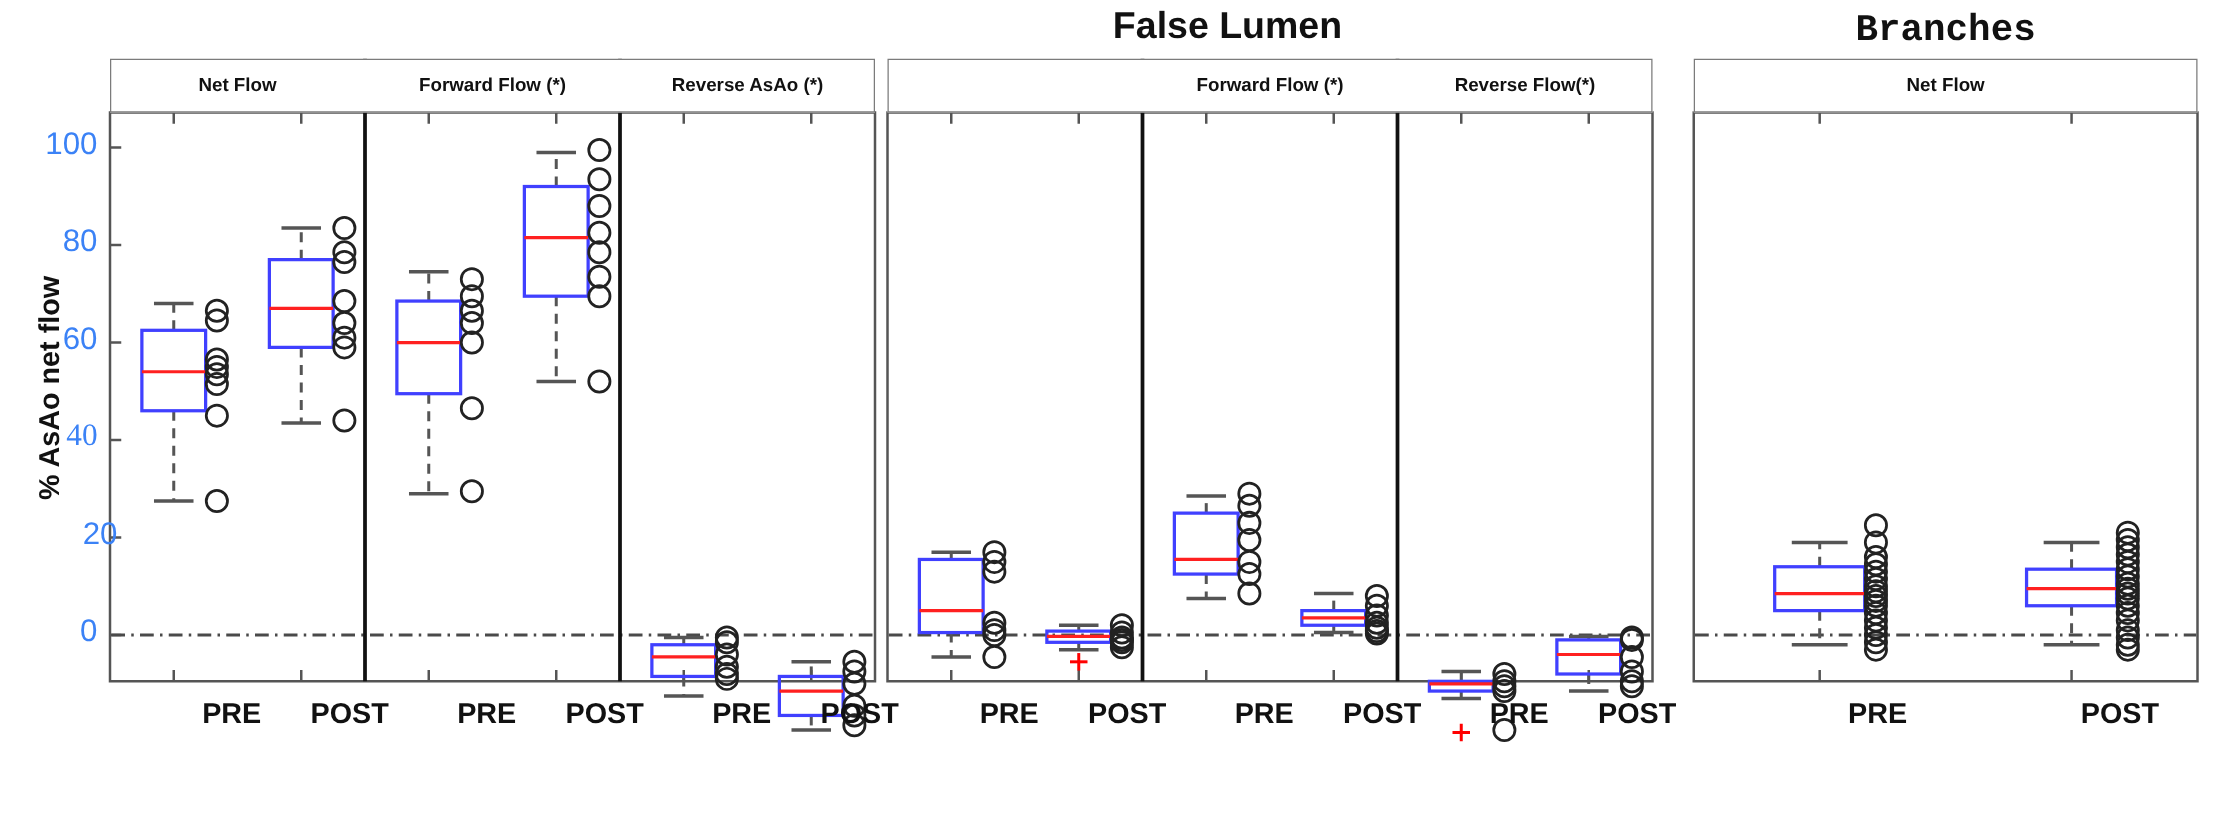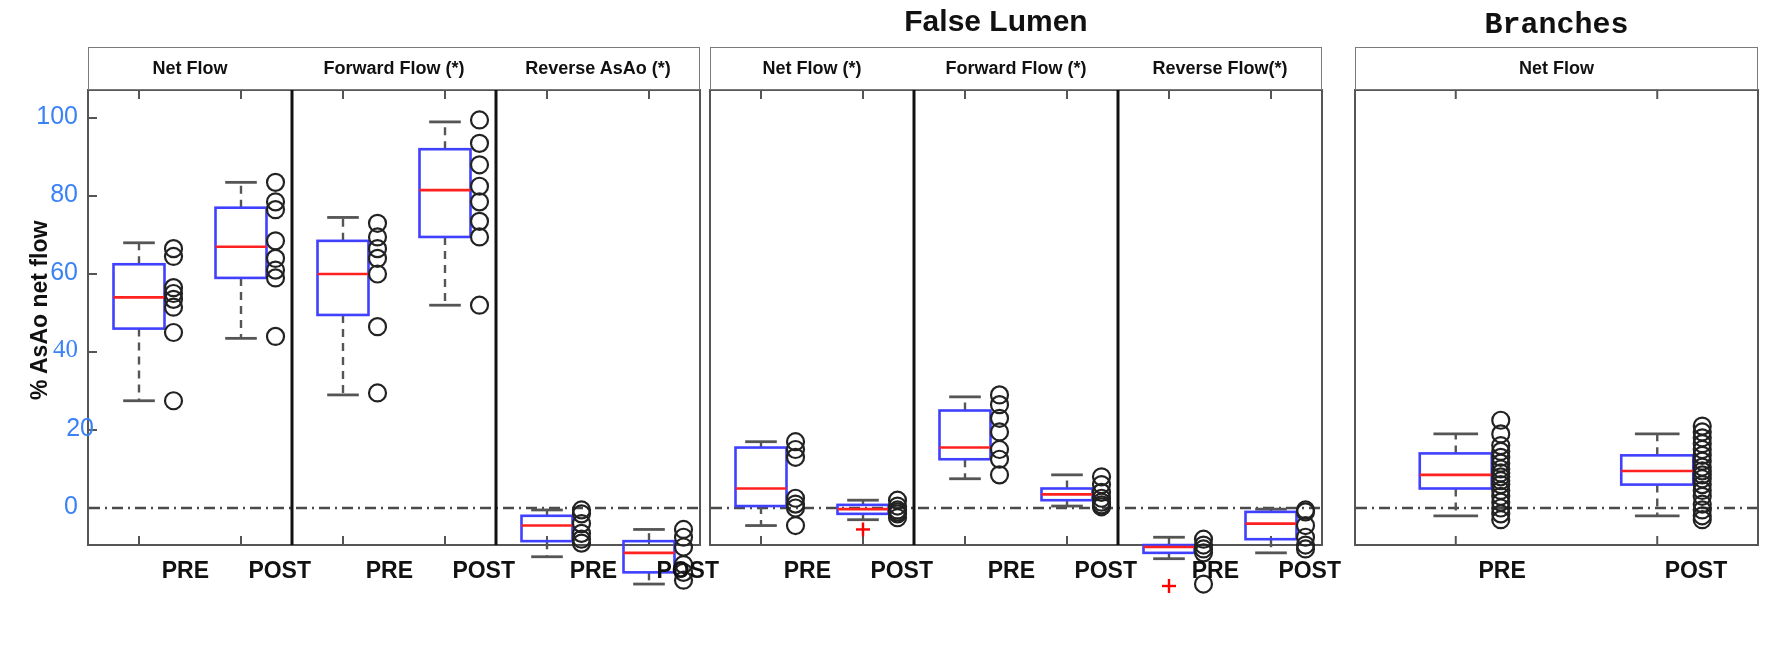--- a/index.html
+++ b/index.html
@@ -1,20 +1,20 @@
 <!DOCTYPE html>
 <html><head>
 <meta charset="utf-8">
 <style>
   html,body{margin:0;padding:0;background:#fff;}
   body{width:1772px;height:666px;font-family:"Liberation Sans",sans-serif;position:relative;overflow:hidden;}
   #fig{position:absolute;left:0;top:0;width:1772px;height:666px;}
   .ttl{position:absolute;font-weight:700;color:#111;white-space:nowrap;text-align:center;}
   .grouptitle{font-size:30px;}
-  .panelhdr{position:absolute;font-weight:700;font-size:18px;color:#111;text-align:center;
+  .panelhdr{position:absolute;font-weight:700;font-size:15px;color:#111;text-align:center;
             display:flex;align-items:center;justify-content:center;box-sizing:border-box;}
   .hdrband{position:absolute;border:1.5px solid #7b7b7b;box-sizing:border-box;background:#fff;}
   .ytick-lbl{position:absolute;font-size:25px;color:#3b82f6;text-align:right;white-space:nowrap;}
   .xtick-lbl{position:absolute;font-size:23px;font-weight:700;color:#111;text-align:right;white-space:nowrap;}
   .ylabel{position:absolute;font-size:23px;font-weight:700;color:#111;
           transform-origin:0 0;transform:rotate(-90deg);white-space:nowrap;}
   svg{position:absolute;left:0;top:0;overflow:visible;}
 </style>
 </head>
 <body>
@@ -312,23 +312,22 @@
     <div class="hdrband" style="left: 88px; top: 47px; width: 612px; height: 43px;"></div>
     <div class="panelhdr" style="left: 88px; top: 47px; width: 204px; height: 43px;">Net Flow</div>
     <div class="xtick-lbl" style="left: 69px; width: 140px; top: 557px;">PRE</div>
     <div class="xtick-lbl" style="left: 171px; width: 140px; top: 557px;">POST</div>
     <div class="panelhdr" style="left: 292px; top: 47px; width: 204px; height: 43px;">Forward Flow (*)</div>
     <div class="xtick-lbl" style="left: 273px; width: 140px; top: 557px;">PRE</div>
     <div class="xtick-lbl" style="left: 375px; width: 140px; top: 557px;">POST</div>
     <div class="panelhdr" style="left: 496px; top: 47px; width: 204px; height: 43px;">Reverse AsAo (*)</div>
     <div class="xtick-lbl" style="left: 477px; width: 140px; top: 557px;">PRE</div>
     <div class="xtick-lbl" style="left: 579px; width: 140px; top: 557px;">POST</div>
-    <div class="ttl grouptitle" style="left: 690px; width: 612px; top: 4px;">False Lumen</div>
+    <div class="ttl grouptitle" style="left: 676px; width: 612px; top: 4px;">False Lumen</div>
     <div class="hdrband" style="left: 710px; top: 47px; width: 612px; height: 43px;"></div>
-    <div class="panelhdr" style="left: 710px; top: 47px; width: 204px; height: 43px;">Net Flow (*)</div>
     <div class="xtick-lbl" style="left: 691px; width: 140px; top: 557px;">PRE</div>
     <div class="xtick-lbl" style="left: 793px; width: 140px; top: 557px;">POST</div>
     <div class="panelhdr" style="left: 914px; top: 47px; width: 204px; height: 43px;">Forward Flow (*)</div>
     <div class="xtick-lbl" style="left: 895px; width: 140px; top: 557px;">PRE</div>
     <div class="xtick-lbl" style="left: 997px; width: 140px; top: 557px;">POST</div>
     <div class="panelhdr" style="left: 1118px; top: 47px; width: 204px; height: 43px;">Reverse Flow(*)</div>
     <div class="xtick-lbl" style="left: 1099px; width: 140px; top: 557px;">PRE</div>
     <div class="xtick-lbl" style="left: 1201px; width: 140px; top: 557px;">POST</div>
     <div class="ttl grouptitle" style="left: 1355px; width: 403px; top: 8px; font-family: Liberation Mono, monospace;">Branches</div>
     <div class="hdrband" style="left: 1355px; top: 47px; width: 403px; height: 43px;"></div>

